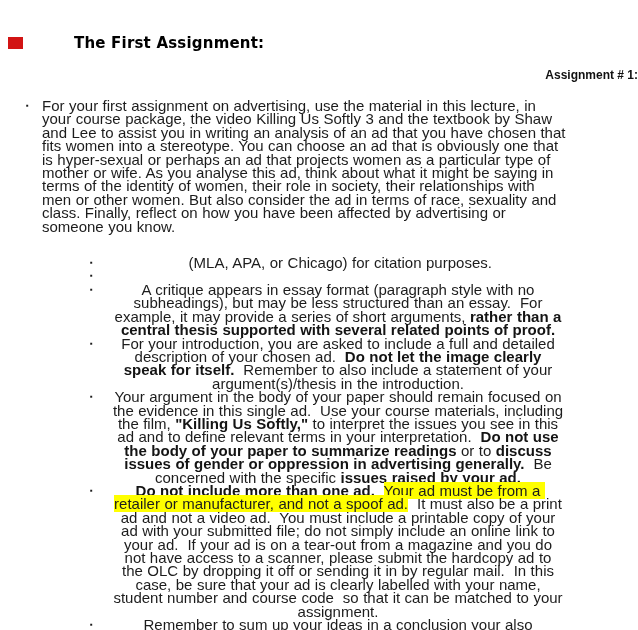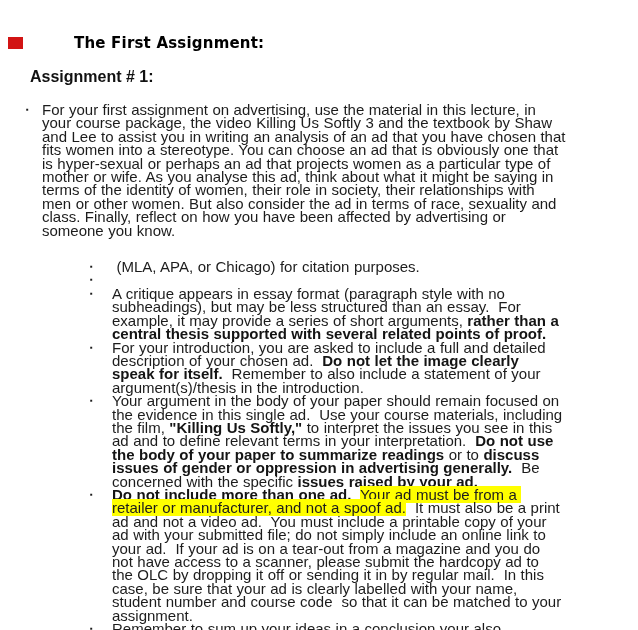--- a/index.html
+++ b/index.html
@@ -6,35 +6,35 @@
   body {
     width:638px; height:630px; background:#ffffff; overflow:hidden; position:relative;
     font-family:"Liberation Sans","DejaVu Sans",sans-serif; color:#1c1c1c;
   }
   .page { position:relative; width:638px; height:630px; }
   .corner-mark { position:absolute; left:8px; top:3px; width:15px; height:12px; background:var(--corner); }
   .title {
     margin:34px 0 0 74px; font-size:15px; font-weight:700; color:#000;
     font-family:"DejaVu Sans","Liberation Sans",sans-serif; letter-spacing:0.2px;
   }
-  .heading { margin:16px 0 0 30px; font-size:16px; font-weight:700; color:#111; }
+  .heading { margin:16px 0 0 30px; font-size:12px; font-weight:700; color:#111;text-align:right; }
   .intro-list { margin-top:17px; }
   .sub-list   { margin-top:23px; }
   .row { display:flex; align-items:flex-start; }
   .intro-list .row { margin-left:26px; }
   .sub-list   .row { margin-left:90px; }
   .marker { flex:none; font-size:8px; line-height:13.4px; color:#1c1c1c; }
   .intro-list .marker { width:16px; }
   .sub-list   .marker { width:22px; }
   .para {
     font-size:15px; line-height:13.4px; white-space:pre-wrap;
     word-spacing:0.3px;
   }
   .intro-list .para { width:524px; }
-  .sub-list   .para { width:452px; }
+  .sub-list   .para { width:452px;text-align:center; }
   .run-b { font-weight:700; color:#141414; }
   .run-h { background:var(--hl); }
   .footer { margin:24px 0 0 66px; font-size:10.4px; line-height:13px; color:#1c1c1c; }
 </style>
 </head>
 <body style="--hl: #ffff00; --corner: #d21414; color: rgb(28, 28, 28);">
 
 <div class="page">
   <div class="corner-mark"></div>
   <div class="title">The First Assignment:</div>

